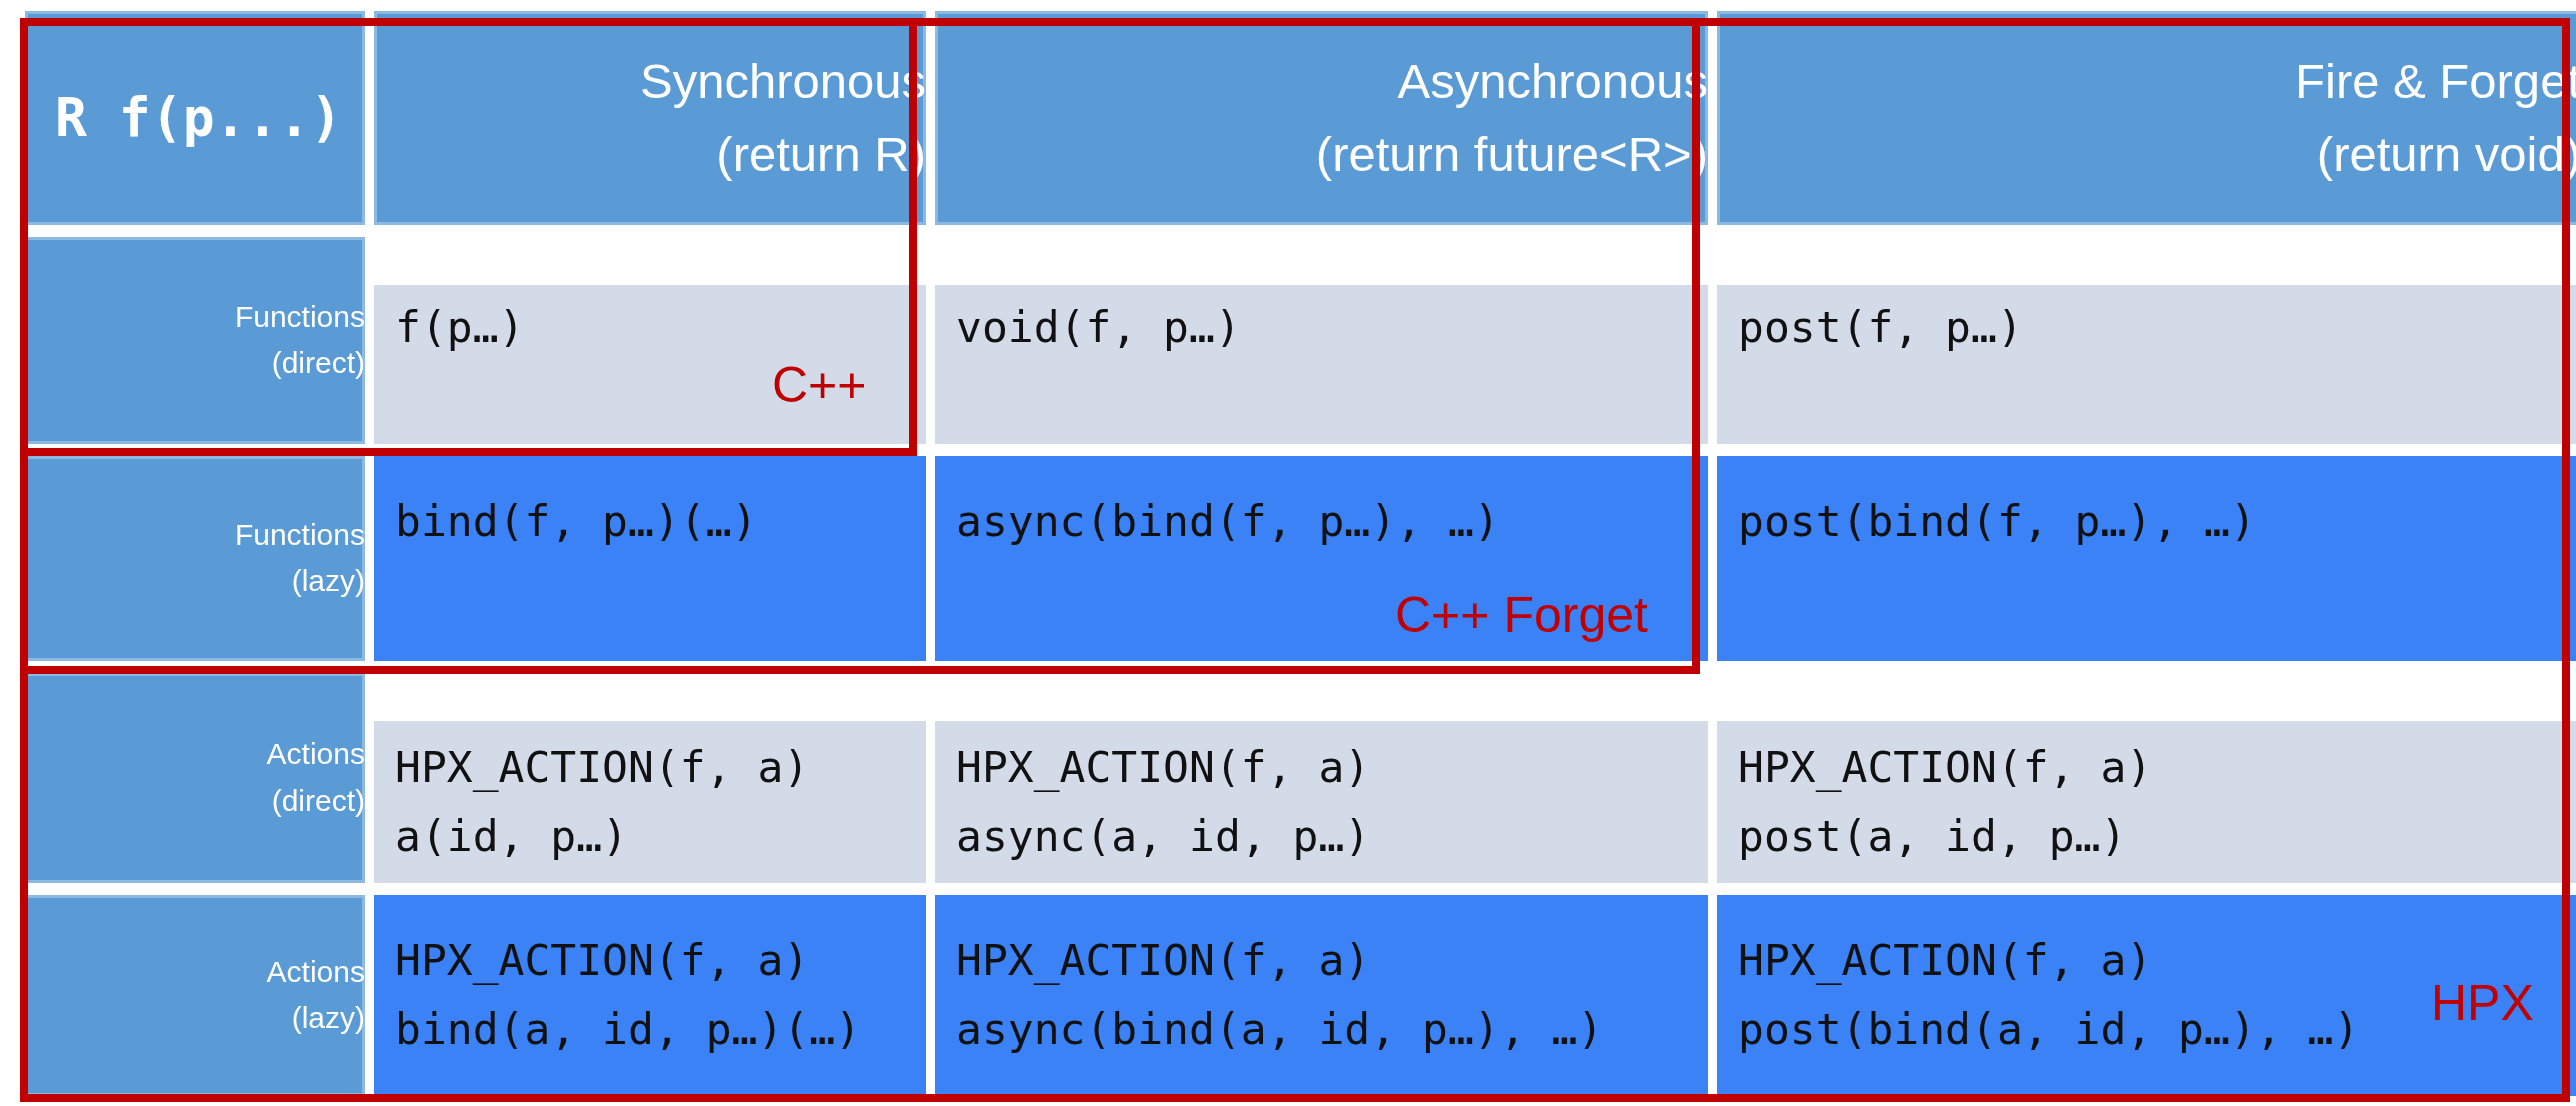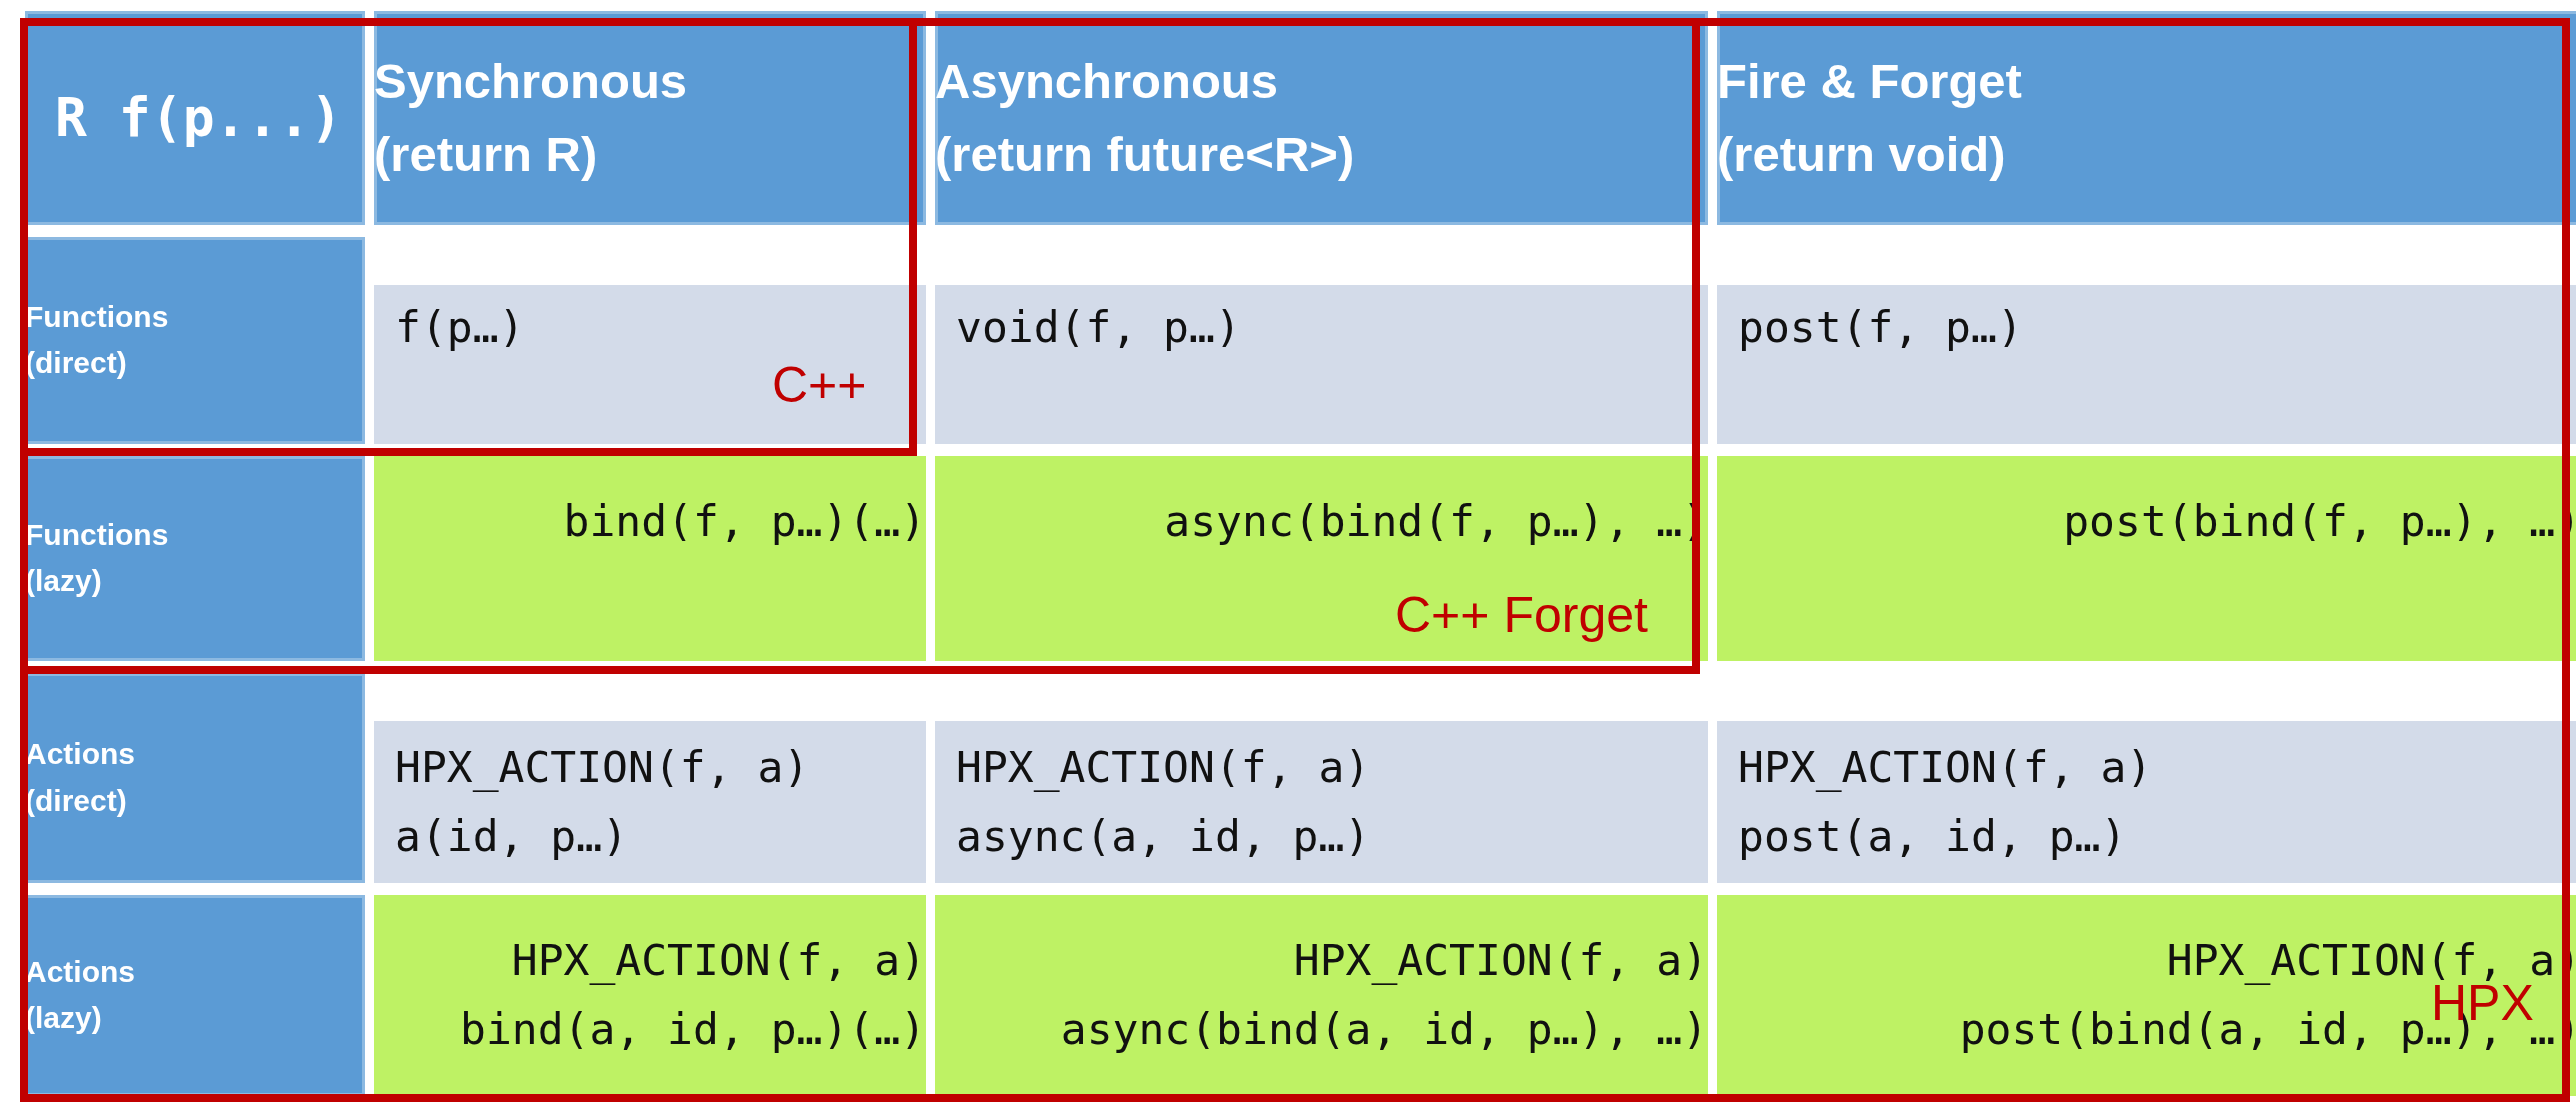--- a/index.html
+++ b/index.html
@@ -18,36 +18,36 @@
     display: grid;
     grid-template-columns: 340px 552px 773px 1fr;
     grid-template-rows: 214px 207px 205px 210px 1fr;
     gap: 12px 9px;
     padding-left: 15px;
   }
   .cell { display: flex; flex-direction: column; justify-content: center; }
   .blue {
     background: #5b9bd5;
     color: #ffffff;
-    font-weight: 700;
-    text-align: left;
+    font-weight: 400;
+    text-align: right;
     box-shadow: inset 0 0 0 3px rgba(255,255,255,0.30);
   }
   .colhead { font-size: 49px; line-height: 1.48; white-space: pre-line; }
   .rowhead { font-size: 30px; line-height: 1.55; white-space: pre-line; }
   .corner {
     font-family: "DejaVu Sans Mono", monospace;
     font-weight: 700;
     font-size: 53px;
     text-align: left;
     padding-left: 30px;
     box-sizing: border-box;
   }
   .band-a { background: #d3dbe9; margin-top: 48px; }
-  .band-b { background: #bef264; text-align: right; }
+  .band-b { background: #3b82f6; }
   .code {
     font-family: "DejaVu Sans Mono", monospace;
     font-size: 43px;
     line-height: 1.6;
     color: #111111;
     padding-left: 21px;
     box-sizing: border-box;
     white-space: pre-line;
     justify-content: center;
   }

